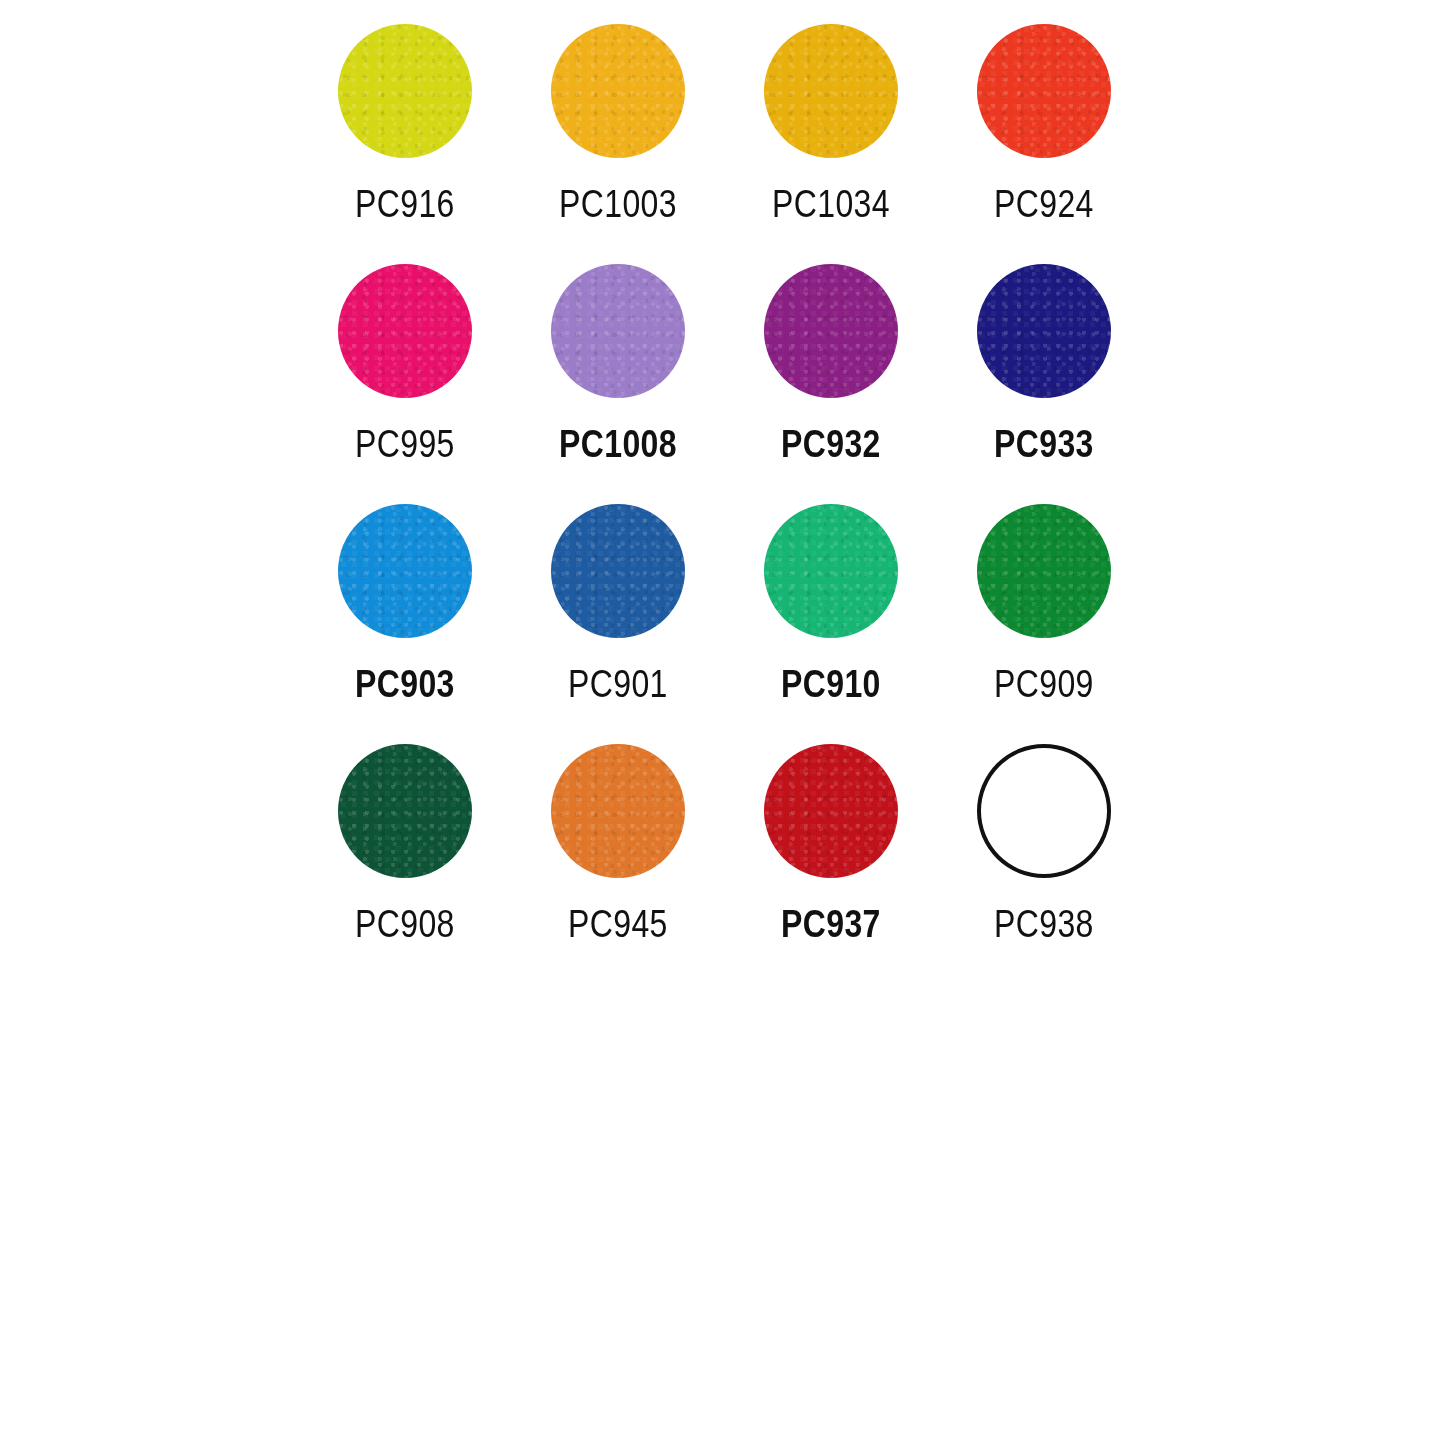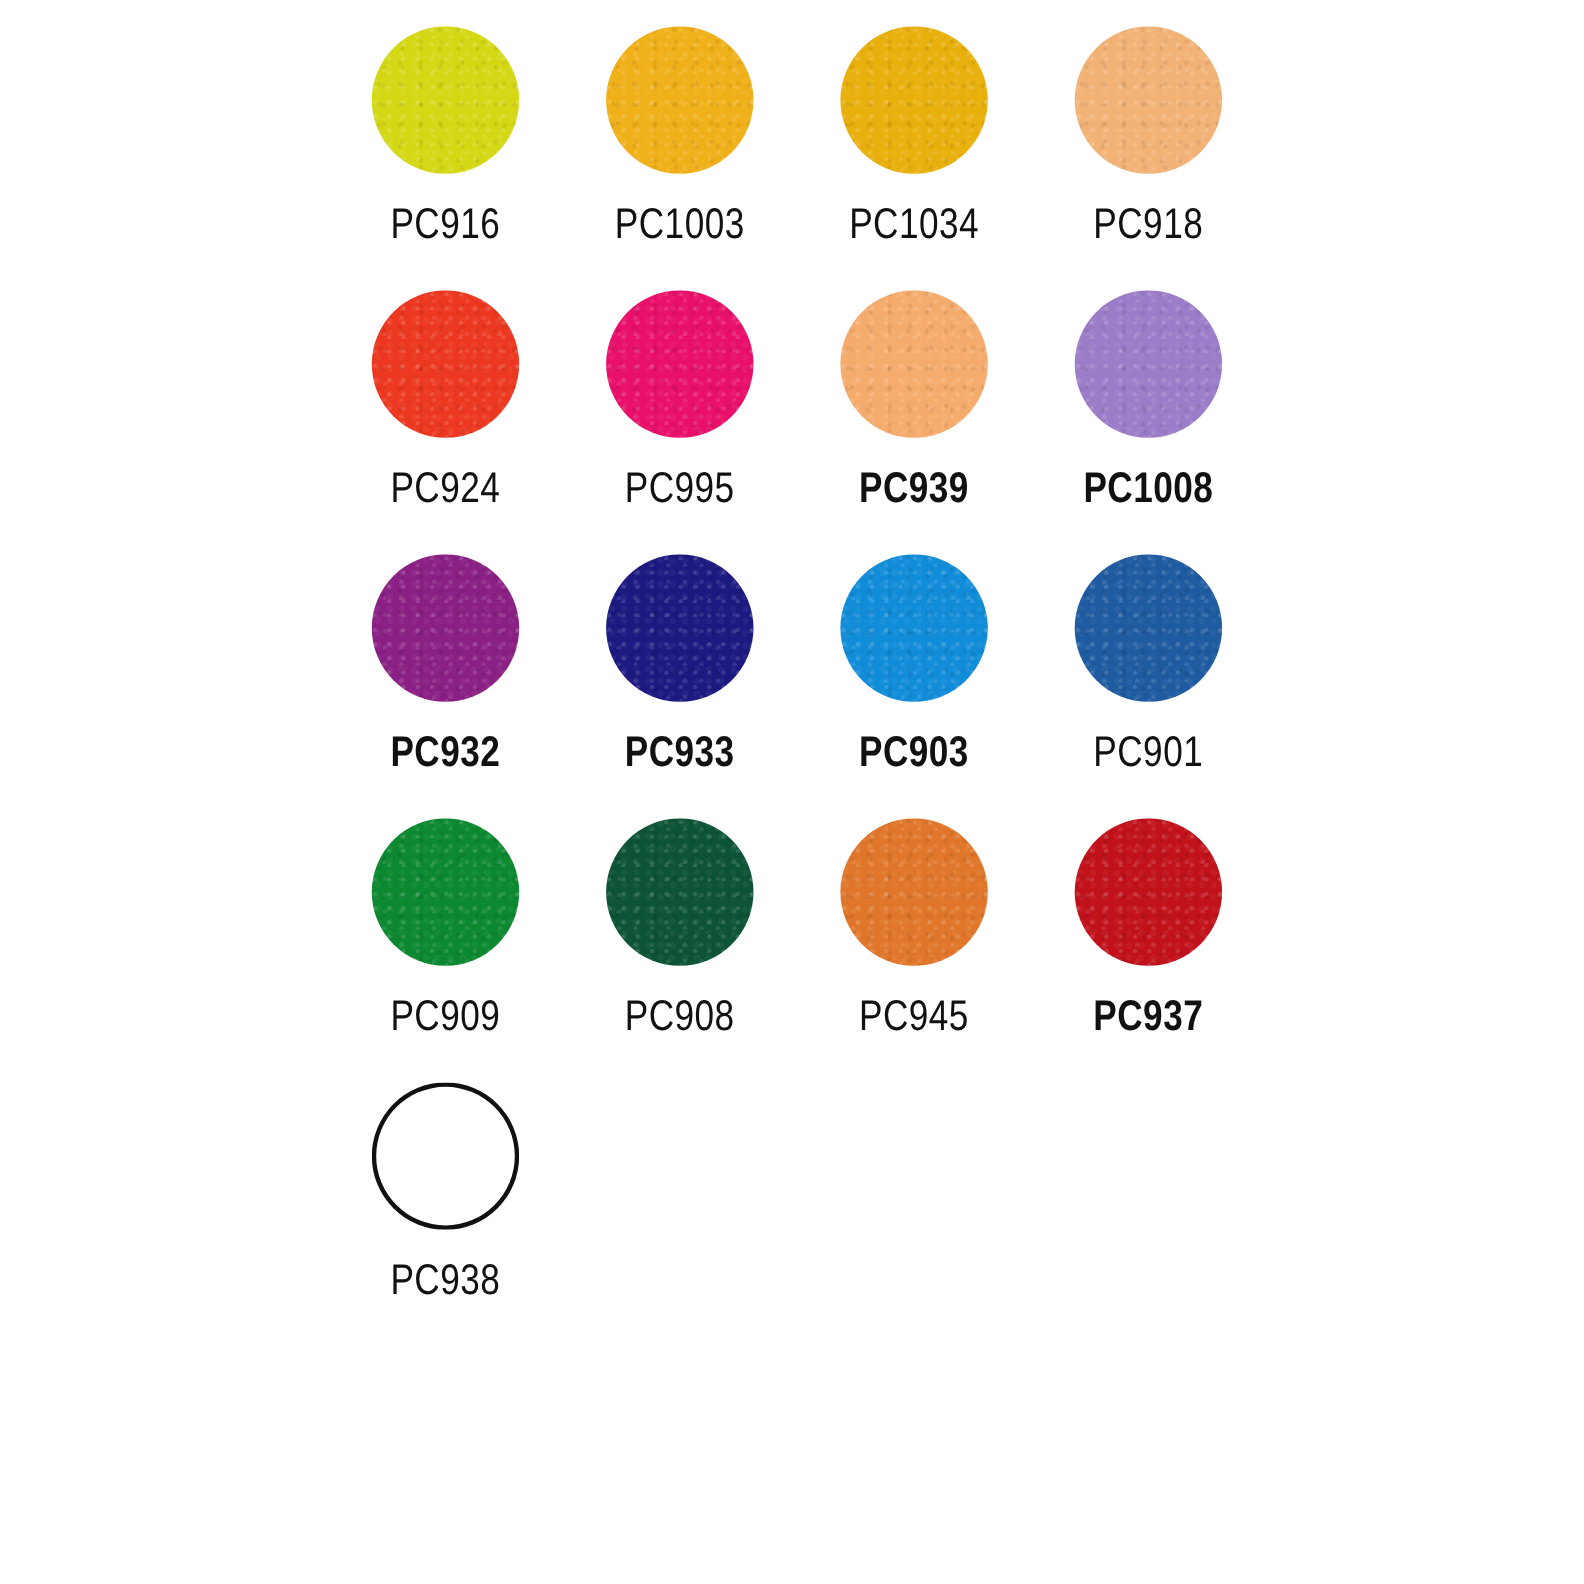--- a/index.html
+++ b/index.html
@@ -112,44 +112,32 @@
         <div class="swatch-label">PC1003</div>
       </div>
       <div class="swatch-cell">
         <div class="swatch-dot-wrap">
           <div class="swatch-dot" style="background-color: rgb(232, 176, 12);"></div>
         </div>
         <div class="swatch-label">PC1034</div>
       </div>
       <div class="swatch-cell">
         <div class="swatch-dot-wrap">
-          <div class="swatch-dot" style="background-color: rgb(242, 178, 118);"></div>
-        </div>
-        <div class="swatch-label">PC918</div>
-      </div>
-      <div class="swatch-cell">
-        <div class="swatch-dot-wrap">
           <div class="swatch-dot" style="background-color: rgb(236, 56, 32);"></div>
         </div>
         <div class="swatch-label">PC924</div>
       </div>
       <div class="swatch-cell">
         <div class="swatch-dot-wrap">
           <div class="swatch-dot" style="background-color: rgb(232, 16, 106);"></div>
         </div>
         <div class="swatch-label">PC995</div>
       </div>
       <div class="swatch-cell">
         <div class="swatch-dot-wrap">
-          <div class="swatch-dot" style="background-color: rgb(245, 171, 107);"></div>
-        </div>
-        <div class="swatch-label bold">PC939</div>
-      </div>
-      <div class="swatch-cell">
-        <div class="swatch-dot-wrap">
           <div class="swatch-dot" style="background-color: rgb(155, 124, 200);"></div>
         </div>
         <div class="swatch-label bold">PC1008</div>
       </div>
       <div class="swatch-cell">
         <div class="swatch-dot-wrap">
           <div class="swatch-dot" style="background-color: rgb(138, 32, 132);"></div>
         </div>
         <div class="swatch-label bold">PC932</div>
       </div>
@@ -163,20 +151,26 @@
         <div class="swatch-dot-wrap">
           <div class="swatch-dot" style="background-color: rgb(17, 140, 216);"></div>
         </div>
         <div class="swatch-label bold">PC903</div>
       </div>
       <div class="swatch-cell">
         <div class="swatch-dot-wrap">
           <div class="swatch-dot" style="background-color: rgb(31, 91, 160);"></div>
         </div>
         <div class="swatch-label">PC901</div>
+      </div>
+      <div class="swatch-cell">
+        <div class="swatch-dot-wrap">
+          <div class="swatch-dot" style="background-color: rgb(22, 181, 116);"></div>
+        </div>
+        <div class="swatch-label bold">PC910</div>
       </div>
       <div class="swatch-cell">
         <div class="swatch-dot-wrap">
           <div class="swatch-dot" style="background-color: rgb(12, 136, 48);"></div>
         </div>
         <div class="swatch-label">PC909</div>
       </div>
       <div class="swatch-cell">
         <div class="swatch-dot-wrap">
           <div class="swatch-dot" style="background-color: rgb(13, 84, 55);"></div>

